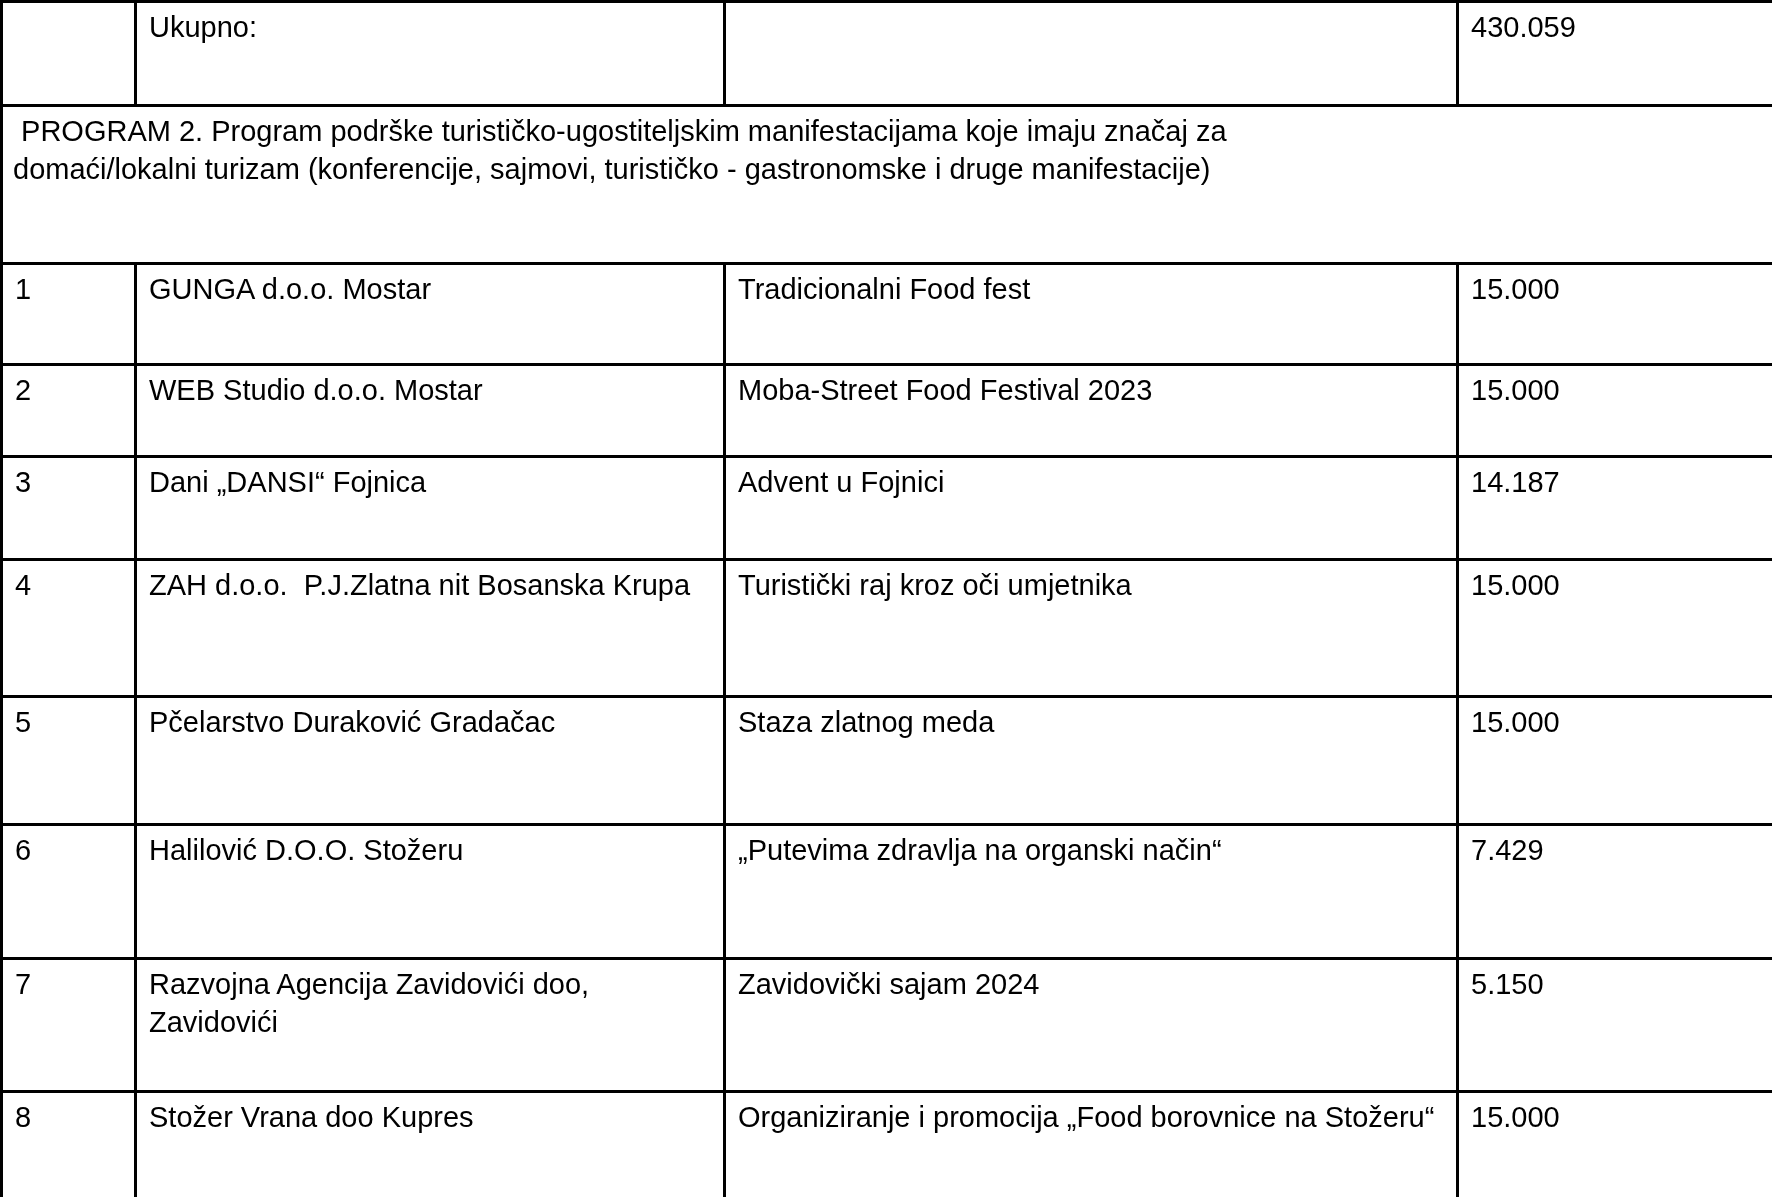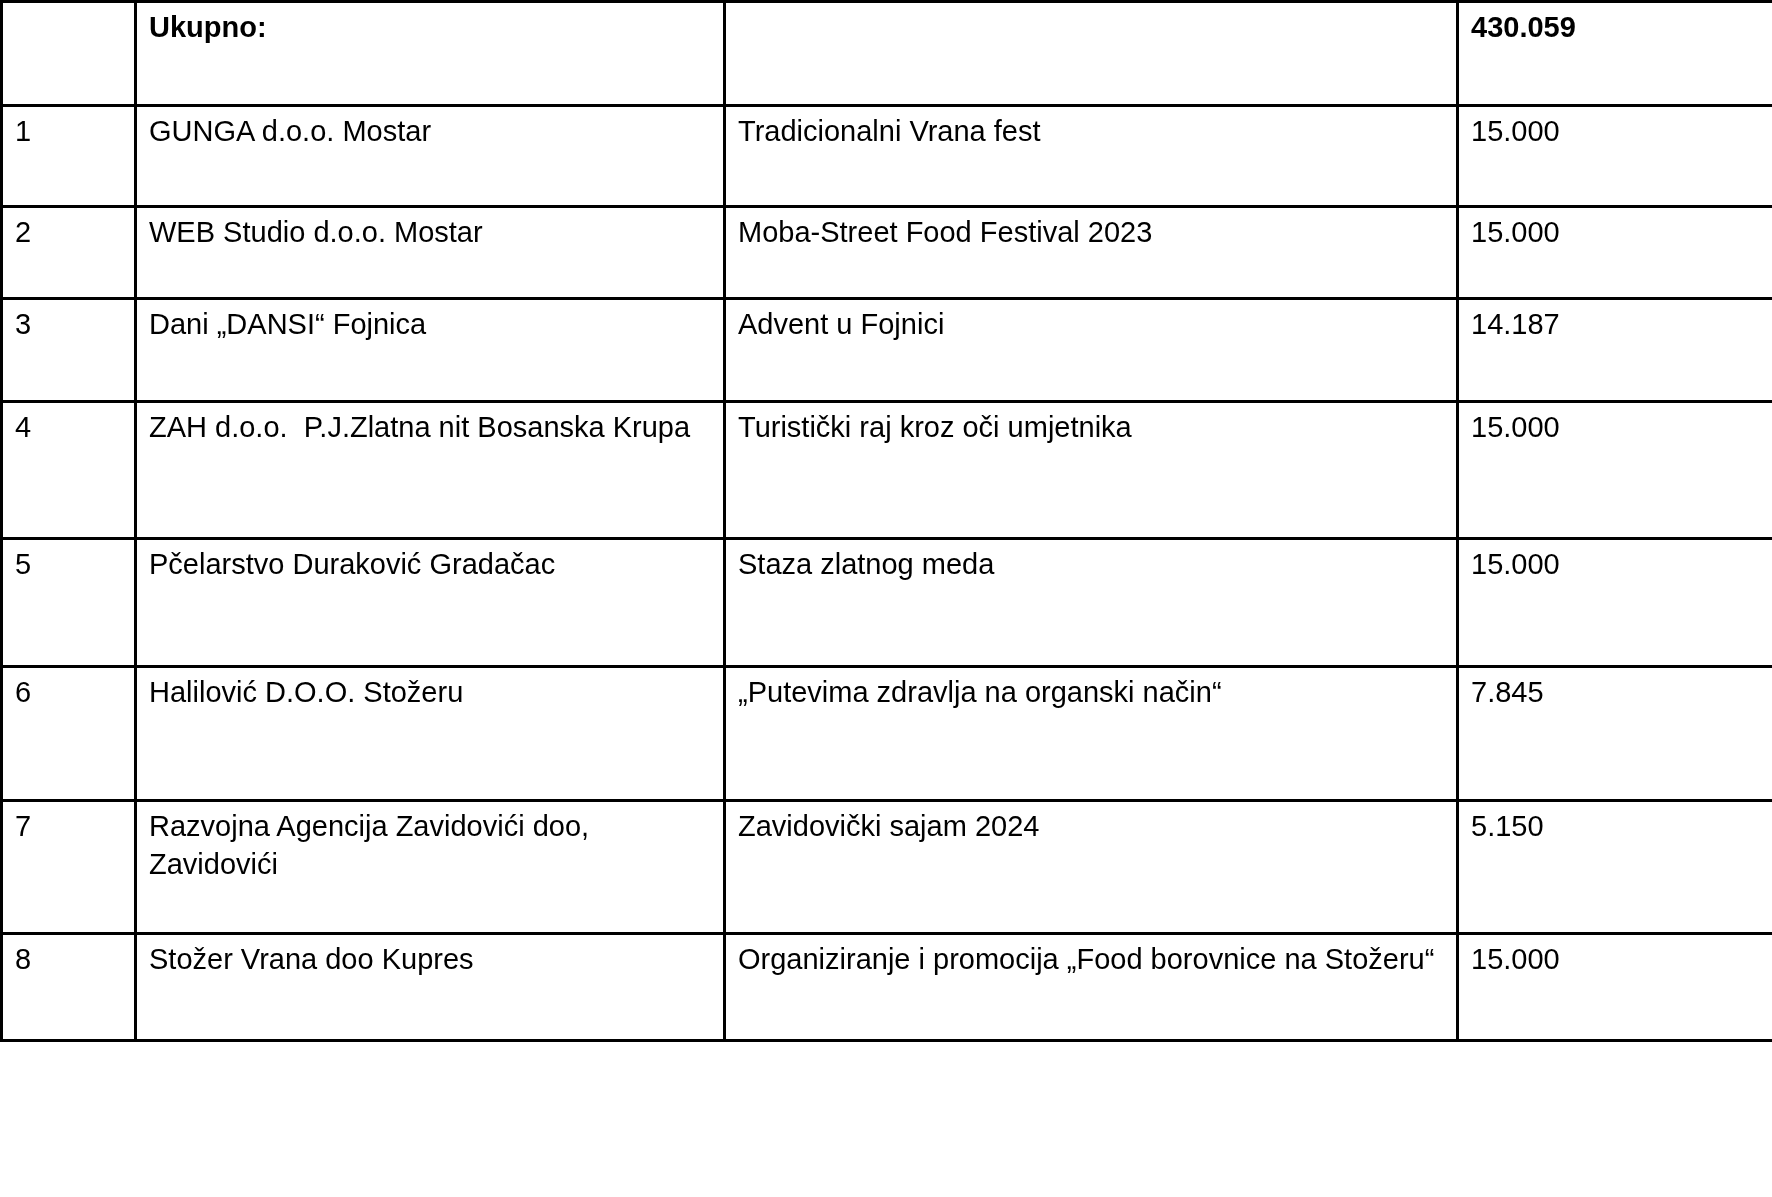--- a/index.html
+++ b/index.html
@@ -24,21 +24,21 @@
 
   td {
     border: 3px solid #000000;
     vertical-align: top;
     padding: 5px 12px 0 12px;
     font-size: 29px;
     line-height: 1.32;
     overflow: hidden;
     word-wrap: break-word;
   }
-  .bold { font-weight: bold; }
+  .bold { font-weight: normal; }
 
   tr.r-sum  td { height: 96px; }
   tr.r-prog td { height: 150px; white-space: pre-wrap; padding-left: 10px; }
   tr.r-1 td { height: 93px; }
   tr.r-2 td { height: 84px; }
   tr.r-3 td { height: 95px; }
   tr.r-4 td { height: 129px; }
   tr.r-5 td { height: 120px; }
   tr.r-6 td { height: 126px; }
   tr.r-7 td { height: 125px; }
@@ -55,25 +55,29 @@
       <col class="c-amt">
   </colgroup>
   <tbody>
     <tr class="r-sum">
       <td></td>
       <td class="bold">Ukupno:</td>
       <td></td>
       <td class="bold">430.059</td>
     </tr>
 
+    <tr class="r-prog">
+      <td colspan="4" class="bold">&nbsp;PROGRAM 2. Program podrške turističko-ugostiteljskim manifestacijama koje imaju značaj za
+domaći/lokalni turizam (konferencije, sajmovi, turističko - gastronomske i druge manifestacije)</td>
+    </tr>
 
     <tr class="r-1">
       <td>1</td>
       <td>GUNGA d.o.o. Mostar</td>
-      <td>Tradicionalni Vrana fest</td>
+      <td>Tradicionalni Food fest</td>
       <td>15.000</td>
     </tr>
 
     <tr class="r-2">
       <td>2</td>
       <td>WEB Studio d.o.o. Mostar</td>
       <td>Moba-Street Food Festival 2023</td>
       <td>15.000</td>
     </tr>
 
@@ -95,21 +99,21 @@
       <td>5</td>
       <td>Pčelarstvo Duraković Gradačac</td>
       <td>Staza zlatnog meda</td>
       <td>15.000</td>
     </tr>
 
     <tr class="r-6">
       <td>6</td>
       <td>Halilović D.O.O. Stožeru</td>
       <td>„Putevima zdravlja na organski način“</td>
-      <td>7.845</td>
+      <td>7.429</td>
     </tr>
 
     <tr class="r-7">
       <td>7</td>
       <td>Razvojna Agencija Zavidovići doo, Zavidovići</td>
       <td>Zavidovički sajam 2024</td>
       <td>5.150</td>
     </tr>
 
     <tr class="r-8">

